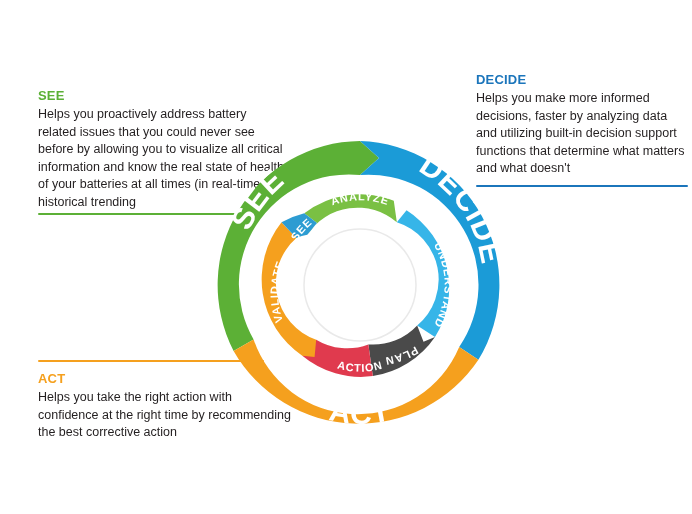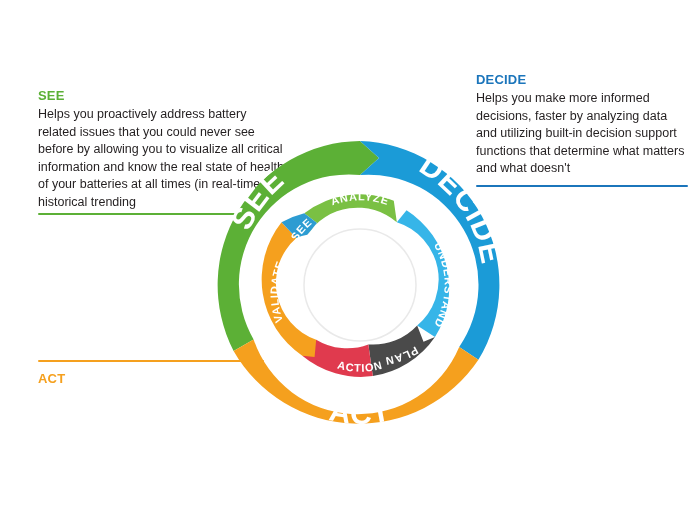--- a/index.html
+++ b/index.html
@@ -81,20 +81,21 @@
   <div class="rule" id="see-rule"></div>
 
   <div class="callout" id="decide-callout">
     <p class="c-title">DECIDE</p>
     <p class="c-body">Helps you make more informed decisions, faster by analyzing data and utilizing built-in decision support  functions that determine what matters and what doesn't</p>
   </div>
   <div class="rule" id="decide-rule"></div>
 
   <div class="callout" id="act-callout">
     <p class="c-title">ACT</p>
+    <p class="c-body">Helps you take the right action with confidence at the right time by recommending the best corrective action</p>
   </div>
   <div class="rule" id="act-rule"></div>
 
   <div id="wheel">
     <svg width="302" height="302" viewBox="0 0 302 302" xmlns="http://www.w3.org/2000/svg">
       <defs>
 
         <path id="arc-analyze" d="M 96.0 89.0 A 78 78 0 0 1 206.0 89.0" fill="none"></path>
         <path id="arc-understand" d="M 214.0 97.0 A 78 78 0 0 1 214.0 205.0" fill="none"></path>
         <path id="arc-plan" d="M 211.0 209.0 A 78 78 0 0 1 170.0 224.0" fill="none"></path>

